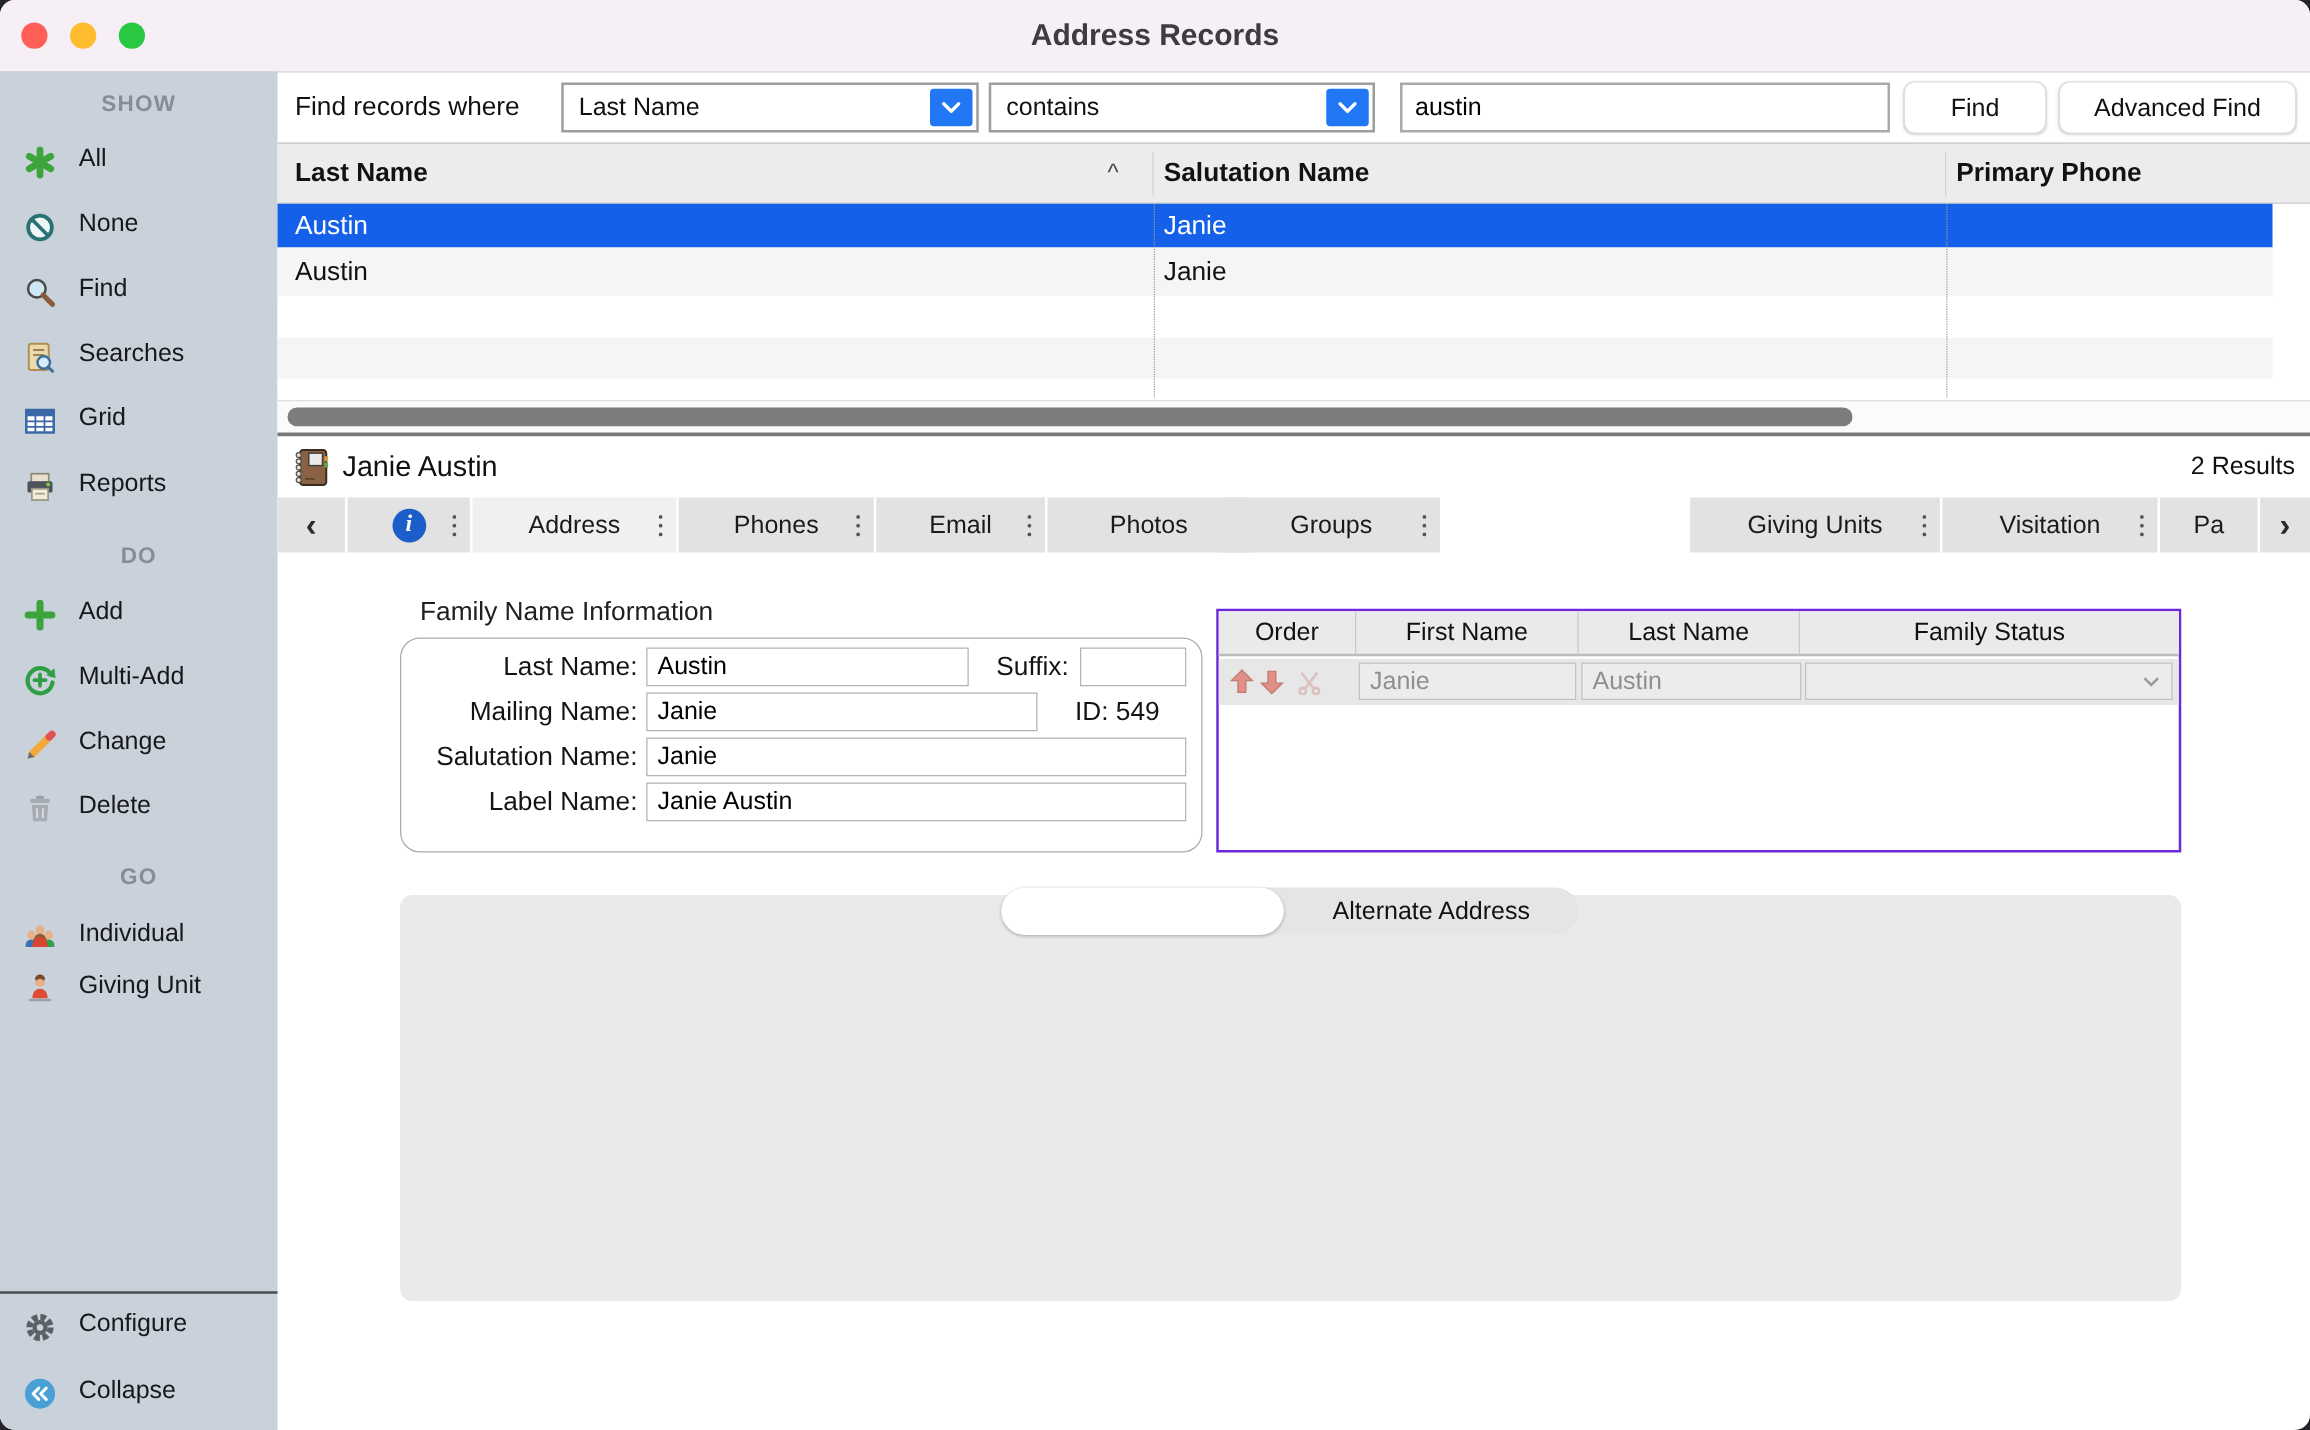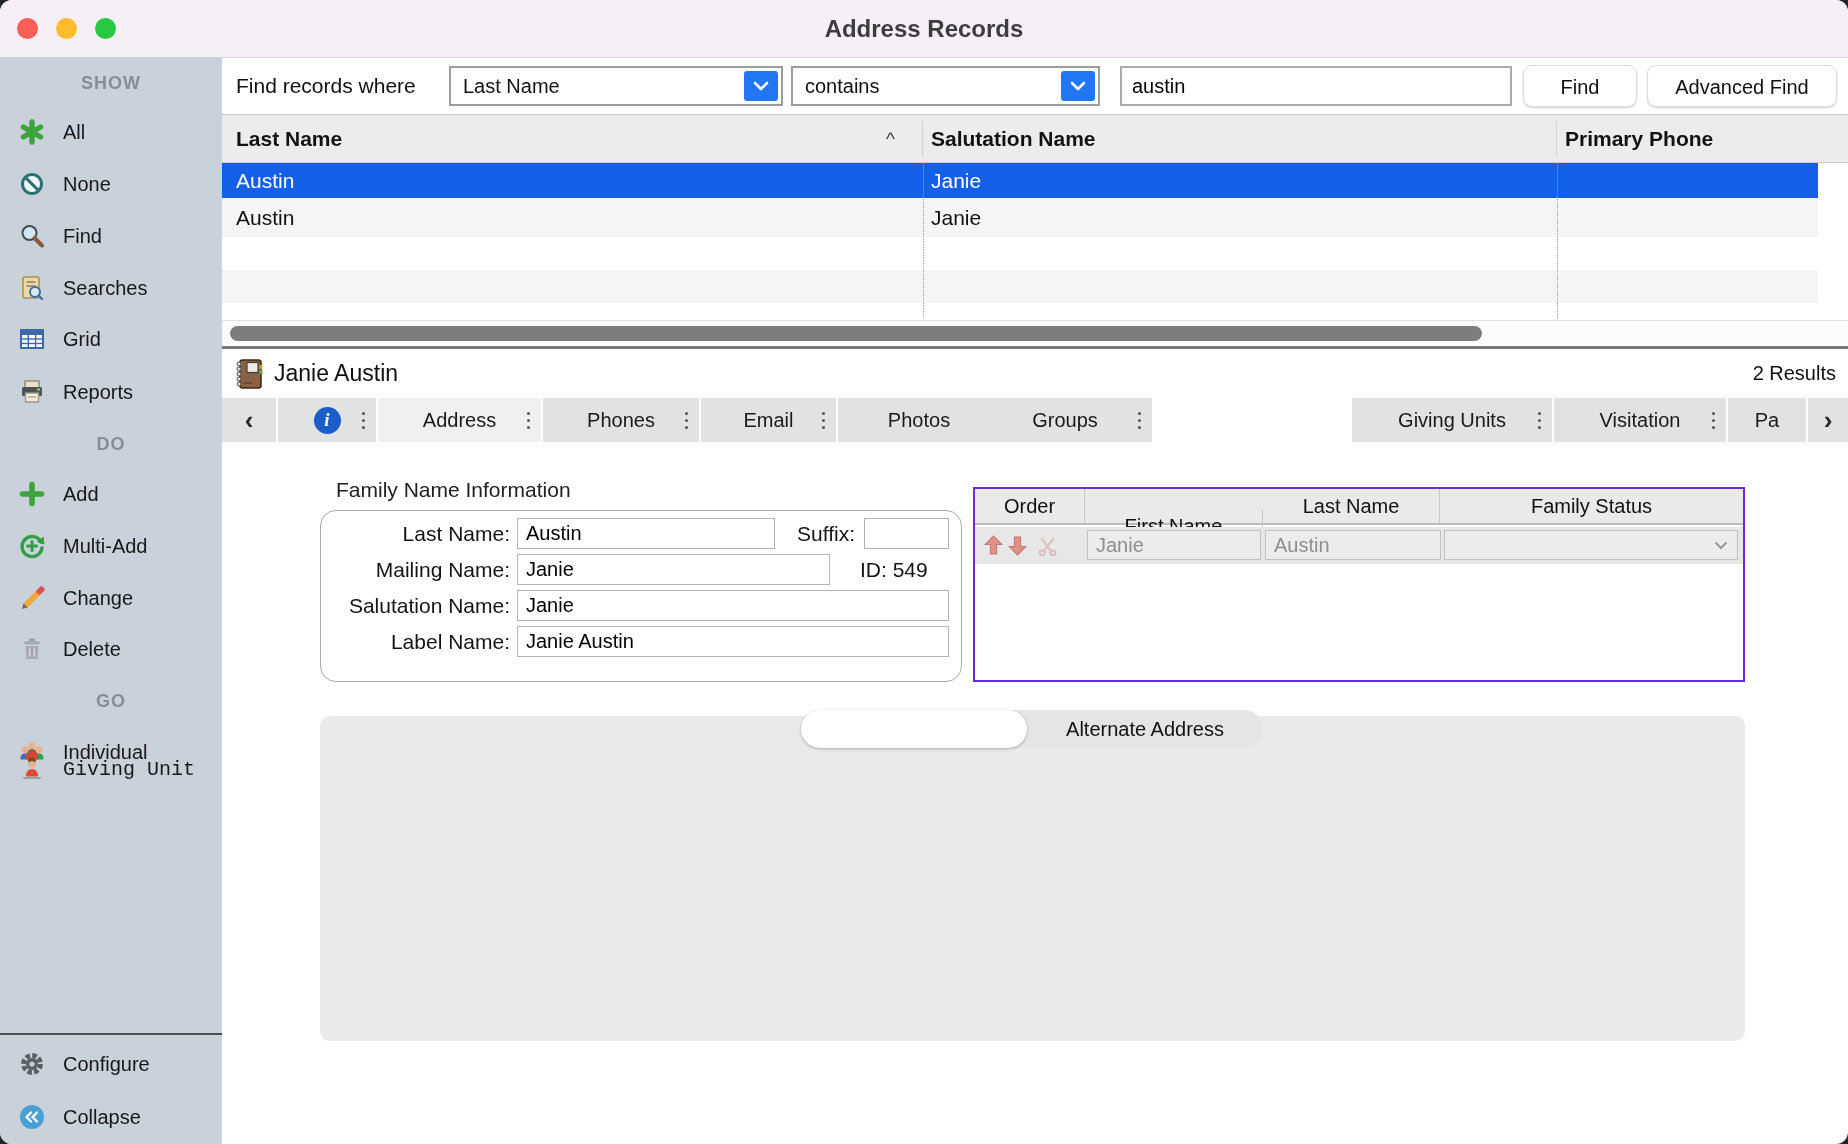--- a/index.html
+++ b/index.html
@@ -8,21 +8,21 @@
   .abs{position:absolute;}
   
   .titlebar{left:0;top:0;width:1848px;height:57px;background:#f6f0f6;border-bottom:1px solid #dcd6dc;}
   .tl{position:absolute;top:18px;width:21px;height:21px;border-radius:50%;}
   .title{position:absolute;left:0;top:0;width:1848px;height:57px;line-height:57px;text-align:center;
          font-size:24px;font-weight:bold;color:#3d3d40;}
   
   .sidebar{left:0;top:57px;width:222px;height:1087px;background:#c9d1db;}
   .sec-h{position:absolute;left:0;width:222px;height:26px;line-height:26px;text-align:center;
          font-size:18px;font-weight:bold;letter-spacing:1px;color:#878d96;}
-  .side-item{position:absolute;left:18px;height:32px;display:flex;align-items:center;gap:17px;cursor:default;}
+  .side-item{position:absolute;left:18px;height:32px;display:flex;align-items:flex-start;gap:17px;cursor:default;}
   .side-item .lab{font-size:20px;color:#17181a;white-space:nowrap;}
   .icon28{width:28px;height:28px;flex:0 0 28px;}
   .side-div{position:absolute;left:0;top:976px;width:222px;height:2px;background:#4a4d52;}
   
   .findlbl{left:236px;top:57px;height:57px;line-height:57px;font-size:21px;}
   .fsel{position:absolute;top:66px;height:40px;background:#fff;border:2px solid #9d9d9d;box-sizing:border-box;
         font-size:20px;line-height:36px;padding-left:12px;}
   .fsel .bluebox{position:absolute;right:3px;top:3px;bottom:3px;width:34px;background:#2277f5;border-radius:3px;
         display:flex;align-items:center;justify-content:center;}
   .qinput{position:absolute;left:1120px;top:66px;width:392px;height:40px;border:2px solid #aaaaaa;box-sizing:border-box;
@@ -208,21 +208,21 @@
         <circle cx="14" cy="8" r="3.6" fill="#e8b089"></circle>
           <path d="M8.5 16.5 a5.5 5.5 0 0 1 11 0 v2 h-11 z" fill="#8a5c3c"></path>
         <circle cx="7" cy="12" r="3.4" fill="#e8b089"></circle>
           <path d="M2.5 20 a4.5 4.5 0 0 1 9 0 v1.5 h-9 z" fill="#3f6fb5"></path>
         <circle cx="21" cy="12" r="3.4" fill="#e8b089"></circle>
           <path d="M16.5 20 a4.5 4.5 0 0 1 9 0 v1.5 h-9 z" fill="#2fa24a"></path>
         <path d="M8 19.5 a6 6 0 0 1 12 0 v2 h-12 z" fill="#d8452f"></path>
         </svg>
       <span class="lab">Individual</span>
     </div>
-    <div class="side-item" style="top:696px;font-family:Liberation Mono, monospace;">
+    <div class="side-item" style="top:720px;">
       <svg class="icon28" viewBox="0 0 28 28">
         <circle cx="14" cy="8.5" r="4" fill="#e8b089"></circle>
         <path d="M10 6.5 a4 4 0 0 1 8 0 l-1.5 .8 a3 3 0 0 0 -5 0 z" fill="#7a4a2a"></path>
         <path d="M8 20 a6 6 0 0 1 12 0 v1.5 h-12 z" fill="#e04b36"></path>
         <rect x="5" y="22" width="18" height="2" rx="1" fill="#9aa0a8"></rect>
         </svg>
       <span class="lab">Giving Unit</span>
     </div>
 
     <div class="side-div"></div>
@@ -375,21 +375,21 @@
 
   <div class="flbl" style="left:310px;top:590px;width:200px;">Salutation Name:</div>
   <input class="tinput" style="left: 517px; top: 590px; width: 432px;" value="Janie">
 
   <div class="flbl" style="left:330px;top:626px;width:180px;">Label Name:</div>
   <input class="tinput" style="left: 517px; top: 626px; width: 432px;" value="Janie Austin">
 
   <div class="abs mtable">
     <div class="mhead">
       <div style="left:0;width:110px;">Order</div>
-      <div style="left:110px;width:178px;margin-top:20px;">First Name</div>
+      <div style="left:110px;width:178px;">First Name</div>
       <div style="left:288px;width:177px;">Last Name</div>
       <div style="left:465px;width:303px;border-right:none;">Family Status</div>
     </div>
     <div class="mrow">
       <svg style="position:absolute;left:8px;top:8px;" width="21" height="21" viewBox="0 0 20 20">
         <path d="M10 1 L18 9 H13 V18 H7 V9 H2 Z" fill="#e09086" stroke="#c07a70" stroke-width="1"></path>
         </svg>
       <svg style="position:absolute;left:32px;top:8px;" width="21" height="21" viewBox="0 0 20 20">
         <path d="M10 19 L2 11 H7 V2 H13 V11 H18 Z" fill="#e09086" stroke="#c07a70" stroke-width="1"></path>
         </svg>

